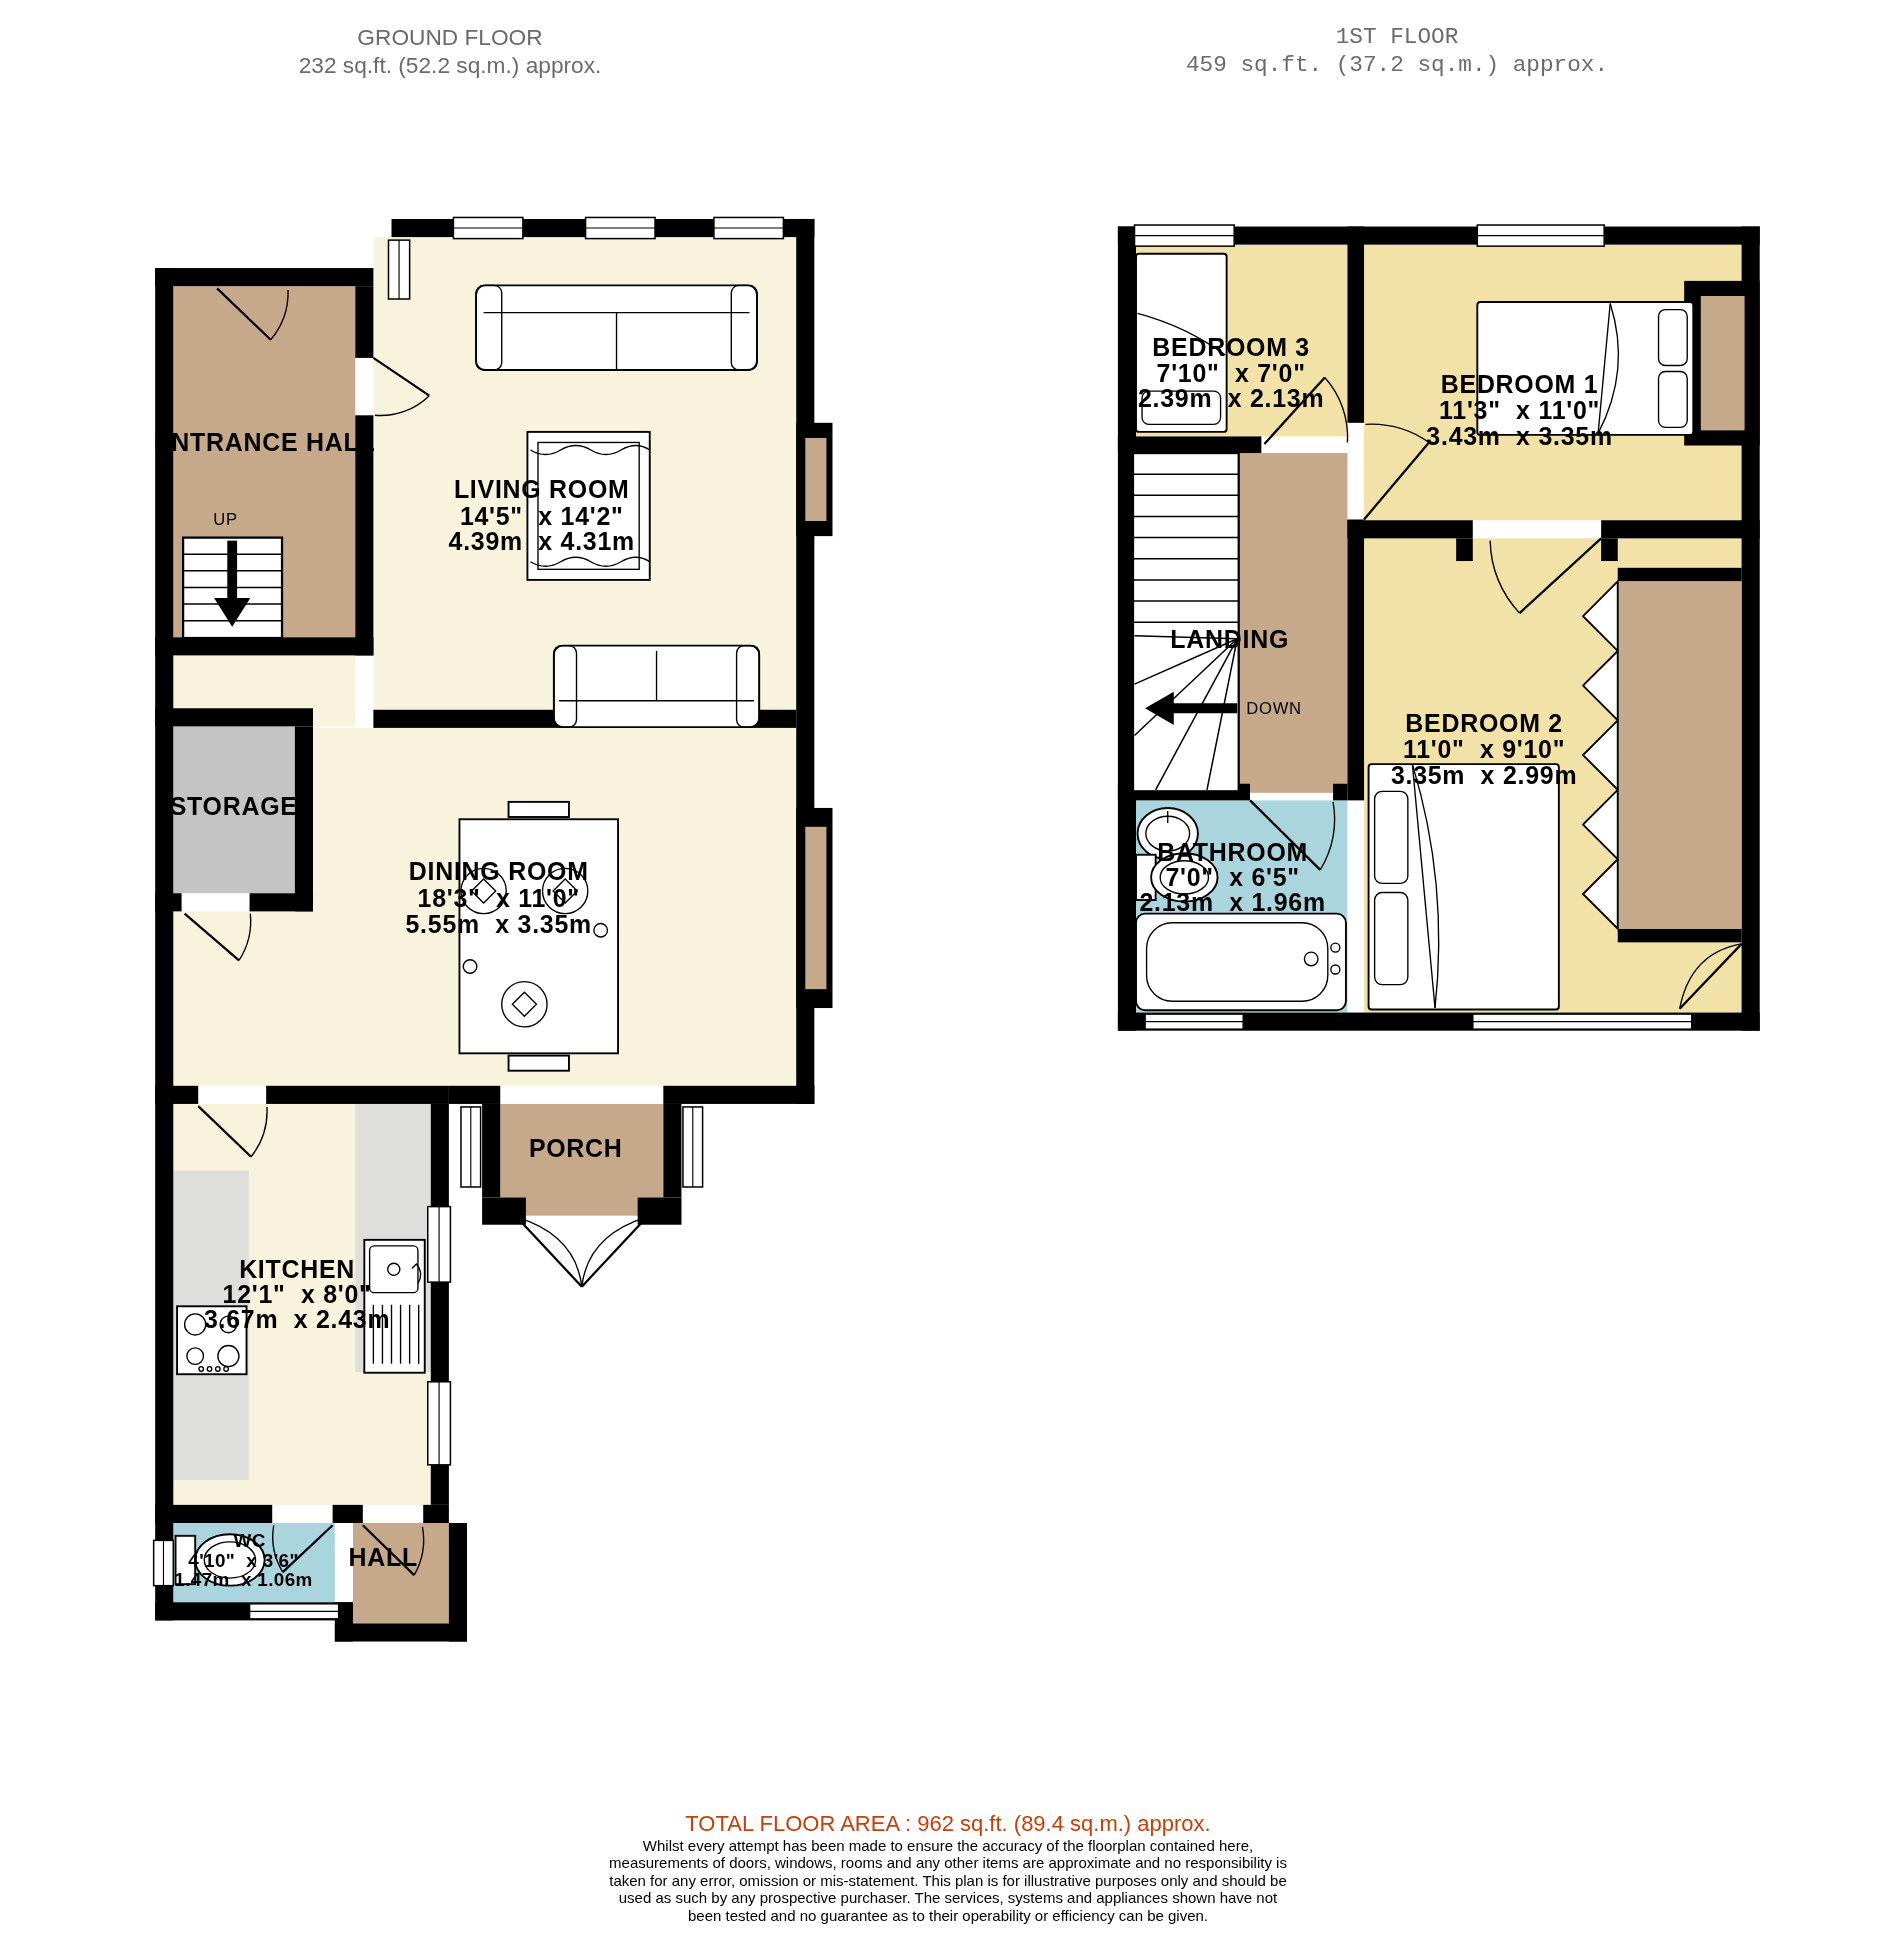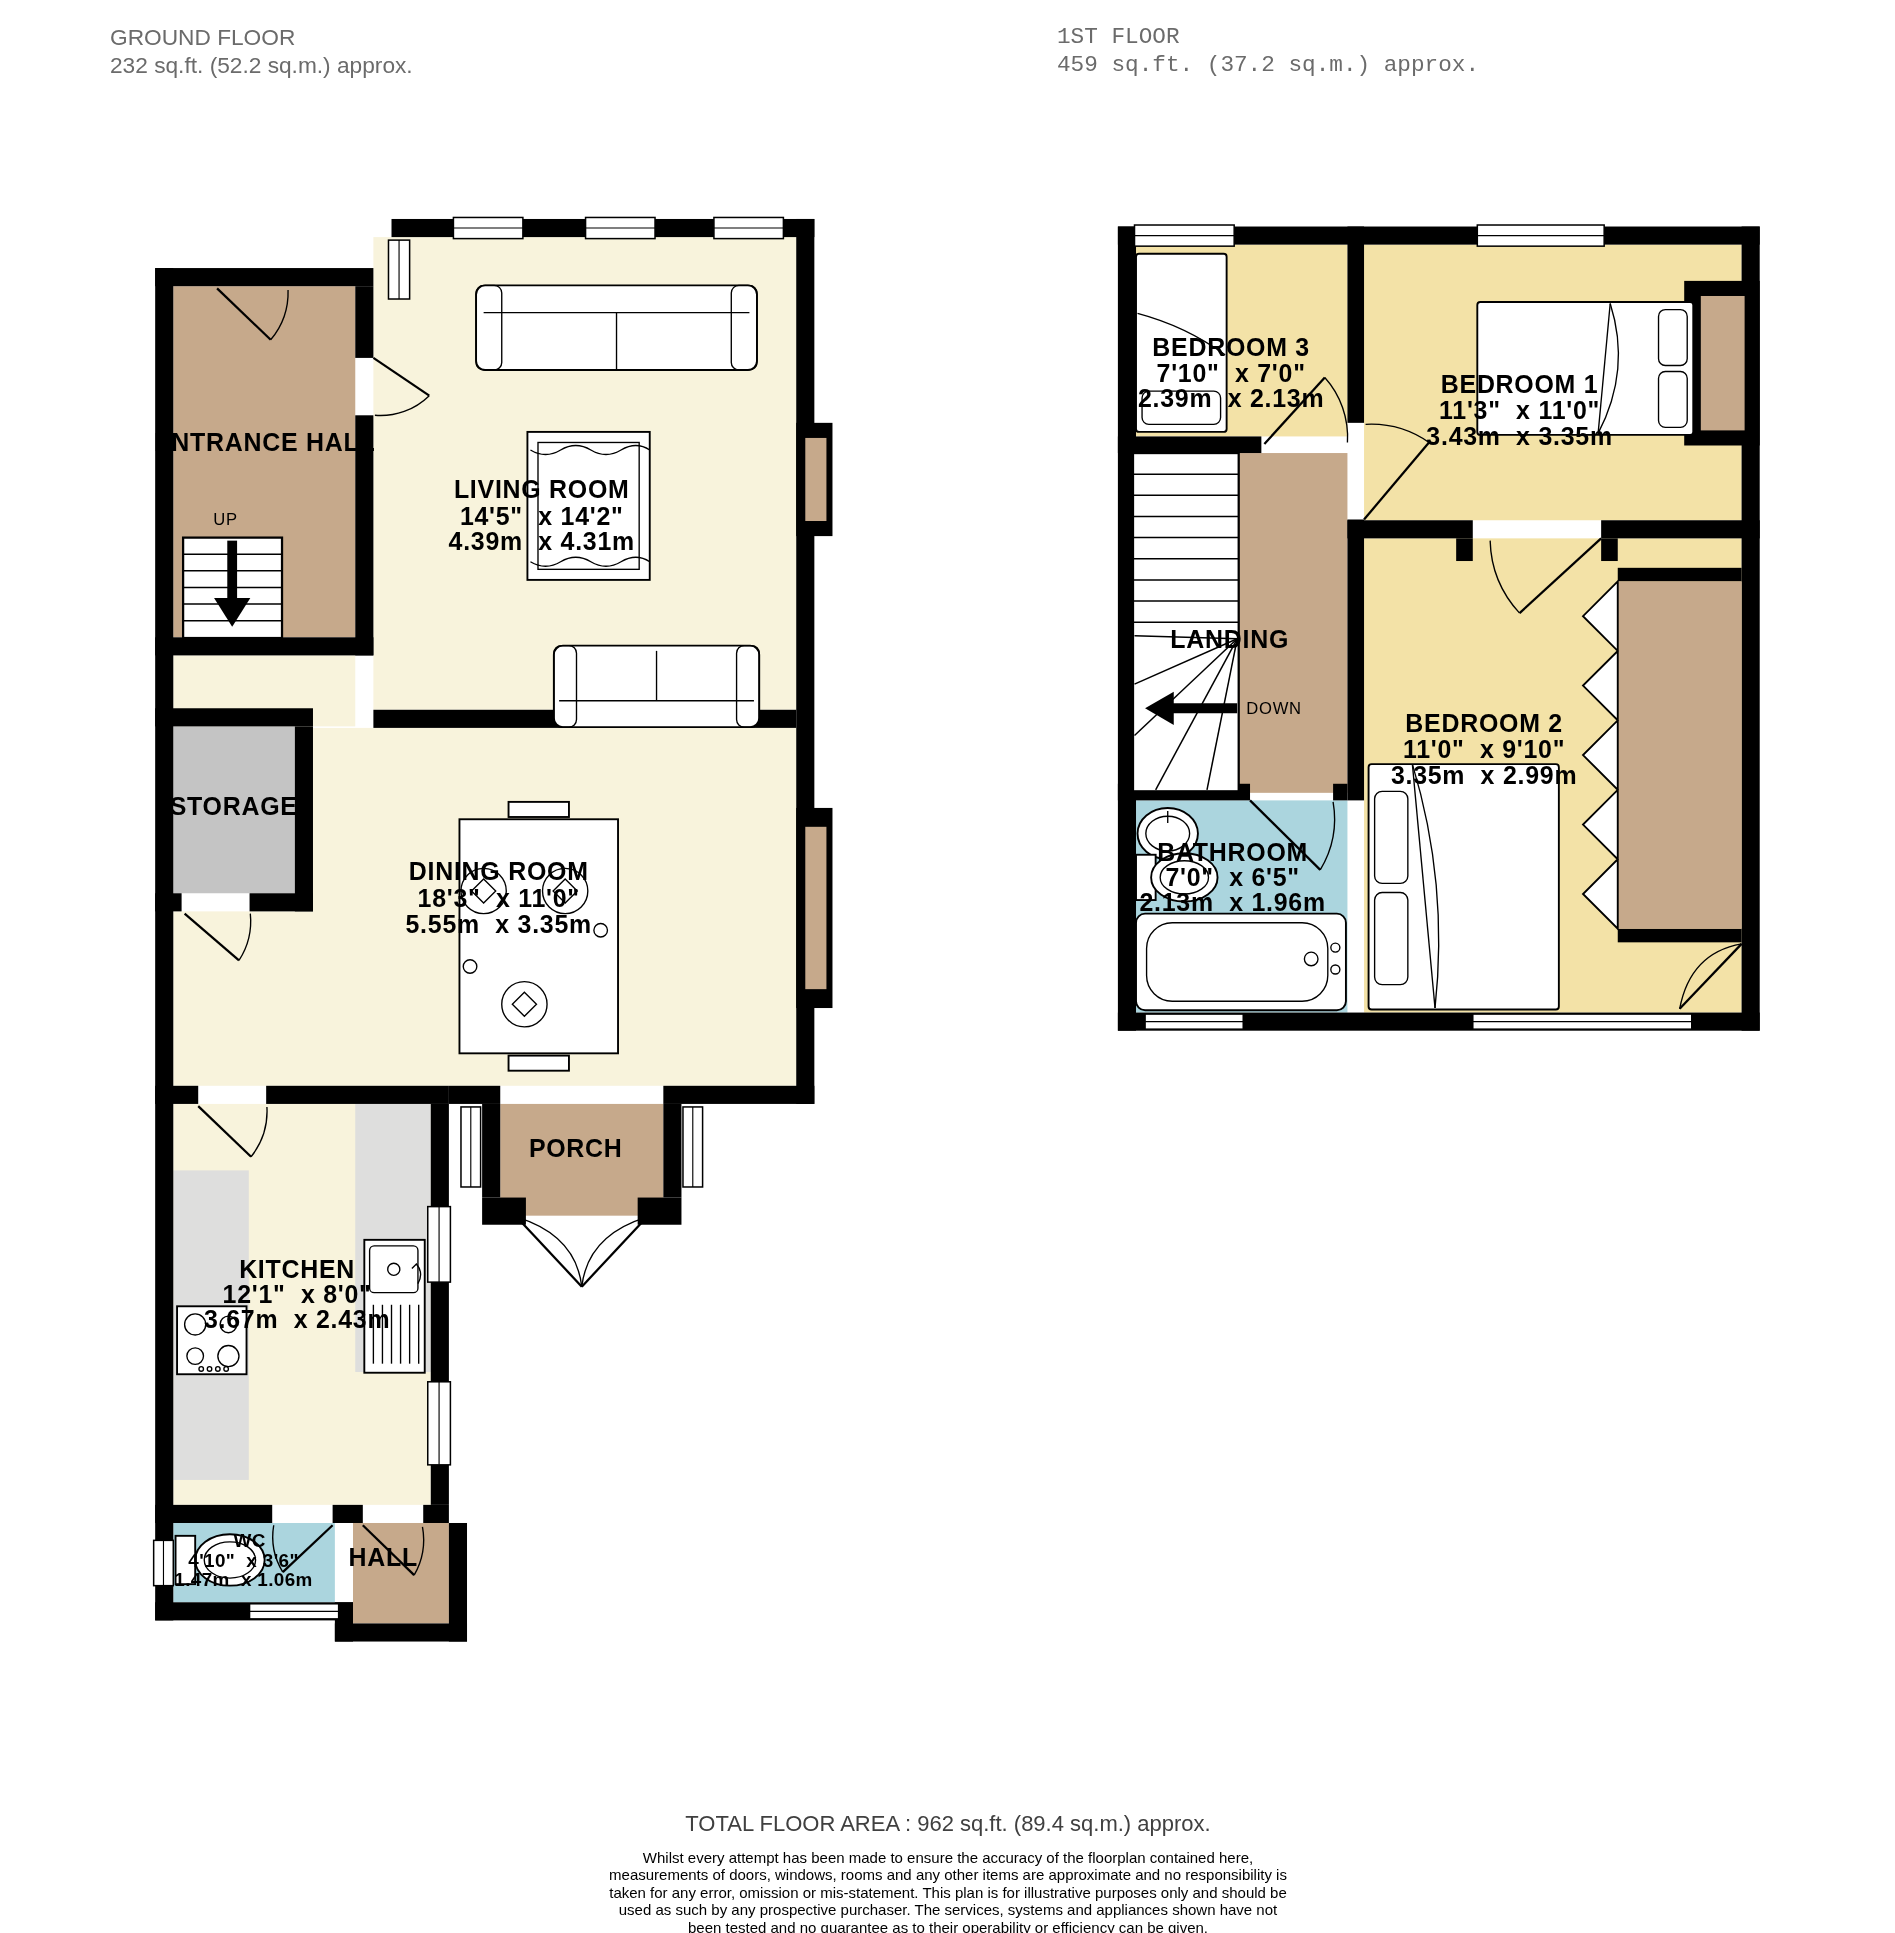--- a/index.html
+++ b/index.html
@@ -1,23 +1,23 @@
 <!DOCTYPE html>
 <html style="font-size:12px"><head>
 <meta charset="utf-8">
 <style>
   html,body{margin:0;padding:0;background:#fff;}
   .page{position:relative;width:1896px;height:1933px;background:#ffffff;overflow:hidden;
         font-family:"Liberation Sans",sans-serif;}
   .plan-svg{position:absolute;left:0;top:0;}
-  .hdr{position:absolute;color:#6b6b6b;font-size:22.7px;line-height:28px;}
+  .hdr{position:absolute;text-align:center;color:#6b6b6b;font-size:22.7px;line-height:28px;}
   .hdr-ground{left:110px;top:22.7px;width:680px;}
   .hdr-first{left:1057px;top:22.7px;width:680px;font-family:Liberation Mono, monospace;}
   .footer{position:absolute;left:0;top:1811px;width:1896px;text-align:center;}
-  .total{color:#404040;font-size:22px;margin:0 0 12px 0;}
+  .total{color:#c2410c;font-size:22px;margin:0 0 0 0;}
   .disclaimer{width:684px;margin:0 auto;font-size:15px;line-height:17.4px;color:#000;}
   
   .wall{fill:#000000;}
   .cream{fill:#f8f3dc;}
   .yellow{fill:#f3e2a7;}
   .brown{fill:#c6a98b;}
   .blue{fill:#abd5de;}
   .gray{fill:#c4c4c4;}
   .counter{fill:#dededd;}
   .win{fill:#ffffff;stroke:#000;stroke-width:2;}

